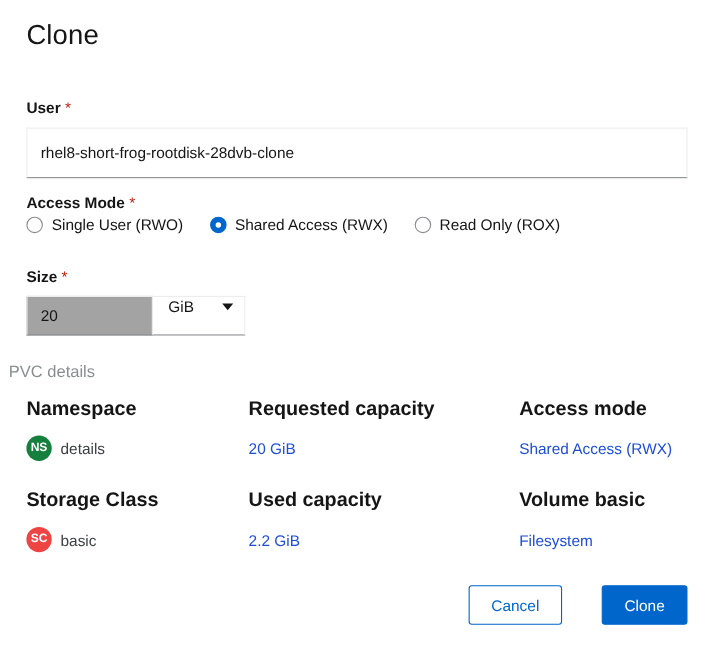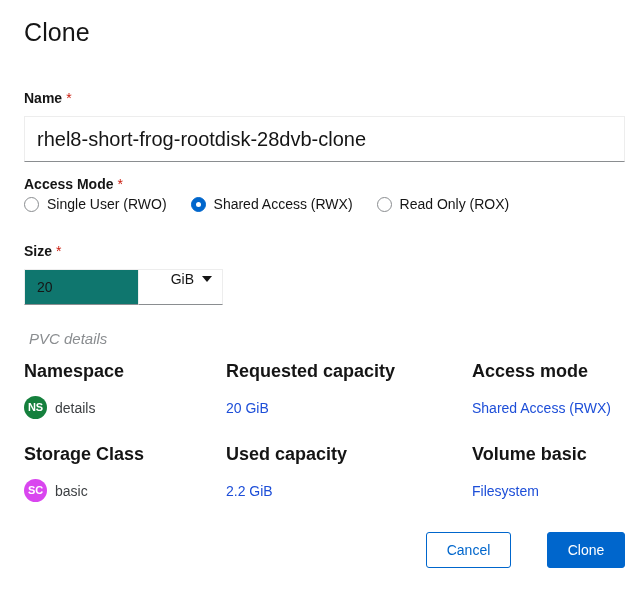--- a/index.html
+++ b/index.html
@@ -55,21 +55,21 @@
     top: 88px;
     width: 601px;
   }
   .text-input {
     display: block;
     width: 601px;
     height: 36px;
     margin-top: 8px;
     padding: 22px 12px;
     font-family: "Liberation Sans", sans-serif;
-    font-size: 20px;
+    font-size: 14px;
     line-height: 22px;
     color: #151515;
     background: #ffffff;
     border: 1px solid #ededed;
     border-bottom: 1px solid #8a8d90;
     border-radius: 0;
     outline: none;
   }
 
   
@@ -133,30 +133,30 @@
     margin-top: 8px;
   }
   .size-input {
     width: 115px;
     height: 36px;
     padding: 7px 12px;
     font-family: "Liberation Sans", sans-serif;
     font-size: 14px;
     line-height: 22px;
     color: #151515;
-    background: #0f766e;
+    background: #a3a3a3;
     border: 1px solid #ededed;
     border-bottom: 1px solid #8a8d90;
     border-radius: 0;
     outline: none;
   }
   .size-unit {
     display: flex;
     align-items: center;
-    justify-content: flex-end;
+    justify-content: space-between;
     width: 84px;
     height: 36px;
     padding: 6px 10px 22px 14px;
     background: #ffffff;
     border: 1px solid #ededed;
     border-left: none;
     border-bottom: 1px solid #8a8d90;
     cursor: pointer;
   }
   .size-unit-text {
@@ -169,27 +169,26 @@
     height: 0;
     border-left: 5px solid transparent;
     border-right: 5px solid transparent;
     border-top: 6px solid #151515;
     margin-left: 8px;
   }
 
   
   .pvc-details-title {
     position: absolute;
-    left: 29px;
+    left: 8px;
     top: 328px;
     font-size: 15px;
     line-height: 22px;
     color: #8a8d90;
     font-weight: 400;
-    font-style: italic;
   }
 
   .details-grid {
     position: absolute;
     left: 24px;
     top: 360px;
     width: 601px;
     display: grid;
     grid-template-columns: 202px 246px 153px;
     row-gap: 0;
@@ -220,21 +219,21 @@
     border-radius: 50%;
     color: #ffffff;
     font-size: 11px;
     font-weight: 700;
     line-height: 1;
     margin-right: 8px;
     flex: 0 0 auto;
     letter-spacing: -0.2px;
   }
   .res-badge.ns { background: #15803d; }
-  .res-badge.sc { background: #d946ef; }
+  .res-badge.sc { background: #ef4444; }
 
   
   .footer {
     position: absolute;
     right: 19px;
     top: 532px;
     display: flex;
     gap: 16px;
     align-items: center;
   }
@@ -267,21 +266,21 @@
 </style>
 </head>
 <body>
 
 <div class="modal">
 
   <div class="modal-title">Clone</div>
 
   <div class="name-group">
     <div>
-      <span class="field-label">Name</span><span class="required-mark">*</span>
+      <span class="field-label">User</span><span class="required-mark">*</span>
     </div>
     <input class="text-input" type="text" value="rhel8-short-frog-rootdisk-28dvb-clone" style="">
   </div>
 
   <div class="access-group">
     <div>
       <span class="field-label">Access Mode</span><span class="required-mark">*</span>
     </div>
     <div class="radio-row">
       <label class="radio-item">

